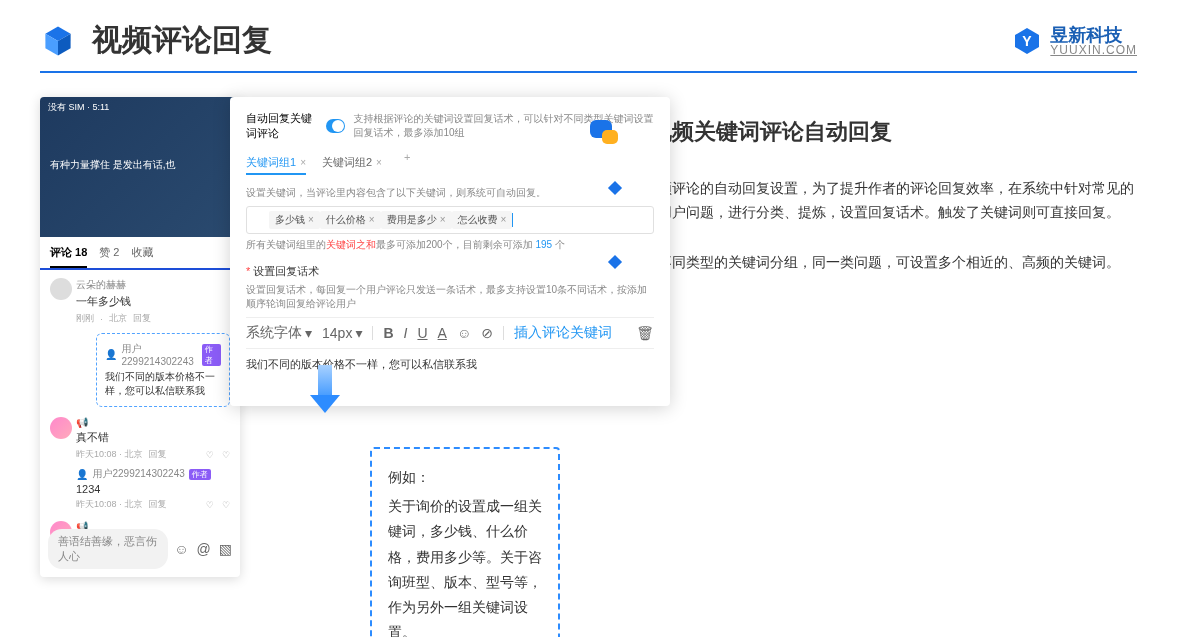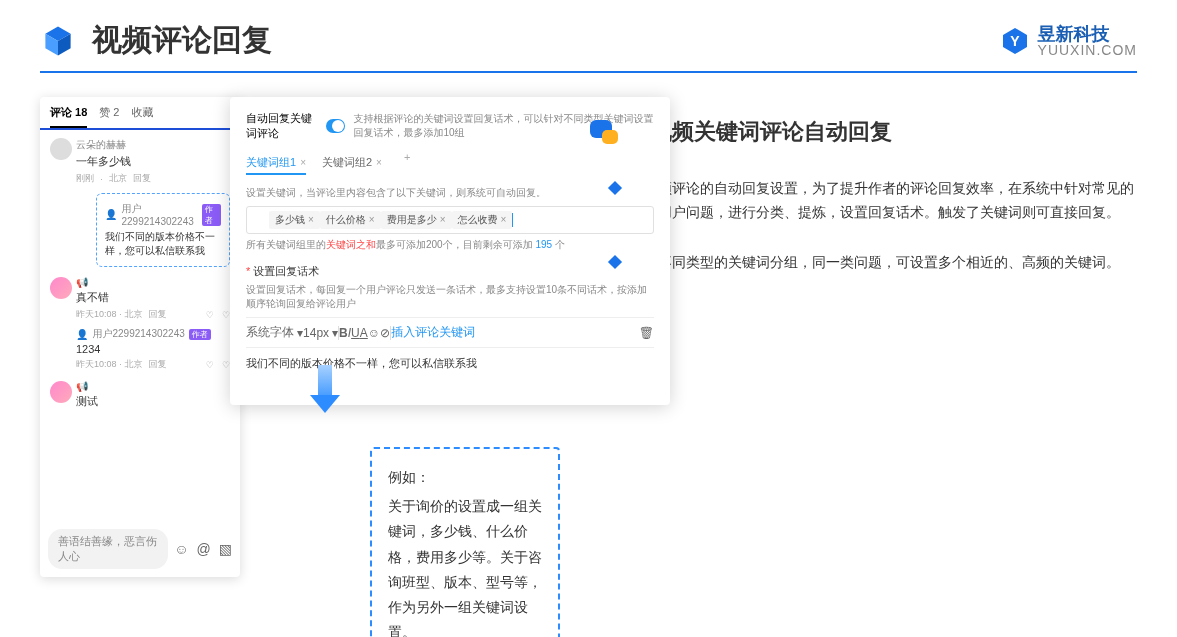--- a/index.html
+++ b/index.html
@@ -4,21 +4,21 @@
 <style>
 * { margin: 0; padding: 0; box-sizing: border-box; }
 body { width: 1177px; height: 637px; font-family: "Microsoft YaHei", sans-serif; background: #fff; position: relative; }
 
 .header { display: flex; align-items: center; padding: 20px 40px 10px; border-radius: 6px; }
 .header-icon { width: 36px; height: 36px; margin-right: 16px; }
 .header-title { font-size: 30px; color: #333; }
 .header-logo { margin-left: auto; display: flex; align-items: center; gap: 8px; }
 .logo-text { display: flex; flex-direction: column; line-height: 1; }
 .logo-text-main { font-size: 18px; color: #1a5fb4; font-weight: bold; }
-.logo-text-sub { font-size: 14px; color: #888; letter-spacing: 1px; }
+.logo-text-sub { font-size: 12px; color: #888; letter-spacing: 1px; text-decoration: underline; }
 
 .hr { border: none; border-top: 2px solid #1a73e8; margin: 0 40px 24px; }
 
 .content { display: flex; padding: 0 40px; gap: 30px; }
 
 .left-col { width: 520px; position: relative; }
 
 .phone-mock { width: 200px; height: 480px; box-shadow: 0 2px 12px rgba(0,0,0,.15); border-radius: 4px; background: #fff; overflow: hidden; position: relative; }
 .phone-top { background: linear-gradient(135deg,#1e3a5f,#2a4a6f); height: 140px; color: #fff; font-size: 10px; padding: 4px 8px; position: relative; }
 .phone-status { font-size: 9px; }
@@ -65,21 +65,21 @@
 .field-label::before { content: "* "; color: #f44; }
 .field-hint { color: #888; font-size: 10px; margin-bottom: 6px; }
 .tags { border: 1px solid #e0e0e0; border-radius: 3px; padding: 4px 22px; display: flex; flex-wrap: wrap; gap: 0; align-items: center; }
 .tag { background: #f5f5f5; border-radius: 2px; padding: 2px 6px; font-size: 10px; color: #555; }
 .tag-close { color: #999; margin-left: 3px; cursor: pointer; }
 .tag-cursor { width: 1px; height: 14px; background: #2196f3; }
 
 .hint-red { color: #f44; }
 .hint-blue { color: #2196f3; }
 
-.editor-toolbar { display: flex; align-items: center; padding: 6px 0; border-top: 1px solid #eee; border-bottom: 1px solid #eee; color: #666; font-size: 12px; }
+.editor-toolbar { display: flex; gap: 10px; align-items: center; padding: 6px 0; border-top: 1px solid #eee; border-bottom: 1px solid #eee; color: #666; font-size: 14px; }
 .tb-item { display: flex; align-items: center; gap: 3px; }
 .tb-sep { width: 1px; height: 14px; background: #ddd; }
 
 .editor-content { padding: 8px 0; font-size: 11px; color: #333; }
 
 .arrow-down { position: absolute; left: 270px; top: 268px; width: 30px; height: 50px; }
 .arrow-body { width: 14px; height: 30px; background: linear-gradient(#a8d1ff, #4a9eff); margin: 0 auto; }
 .arrow-head { width: 0; height: 0; border-left: 15px solid transparent; border-right: 15px solid transparent; border-top: 18px solid #2d8cff; }
 
 .example-box { position: absolute; left: 330px; top: 350px; width: 190px; border: 2px dashed #2d8cff; border-radius: 4px; padding: 16px; font-size: 14px; color: #333; line-height: 1.8; }
@@ -116,20 +116,25 @@
       <span class="logo-text-sub">YUUXIN.COM</span>
     </div>
   </div>
 </div>
 <hr class="hr">
 
 <div class="content">
   <div class="left-col">
 
     <div class="phone-mock">
+      <div class="phone-top">
+        <div class="phone-status">没有 SIM · 5:11</div>
+        <div class="phone-video-text">有种力量撑住
+是发出有话,也</div>
+      </div>
       <div class="phone-tabs">
         <span class="phone-tab active">评论 18</span>
         <span class="phone-tab">赞 2</span>
         <span class="phone-tab">收藏</span>
       </div>
       <div class="comment-list">
         <div class="comment">
           <div class="avatar"></div>
           <div class="comment-body">
             <div class="comment-name">云朵的赫赫</div>

